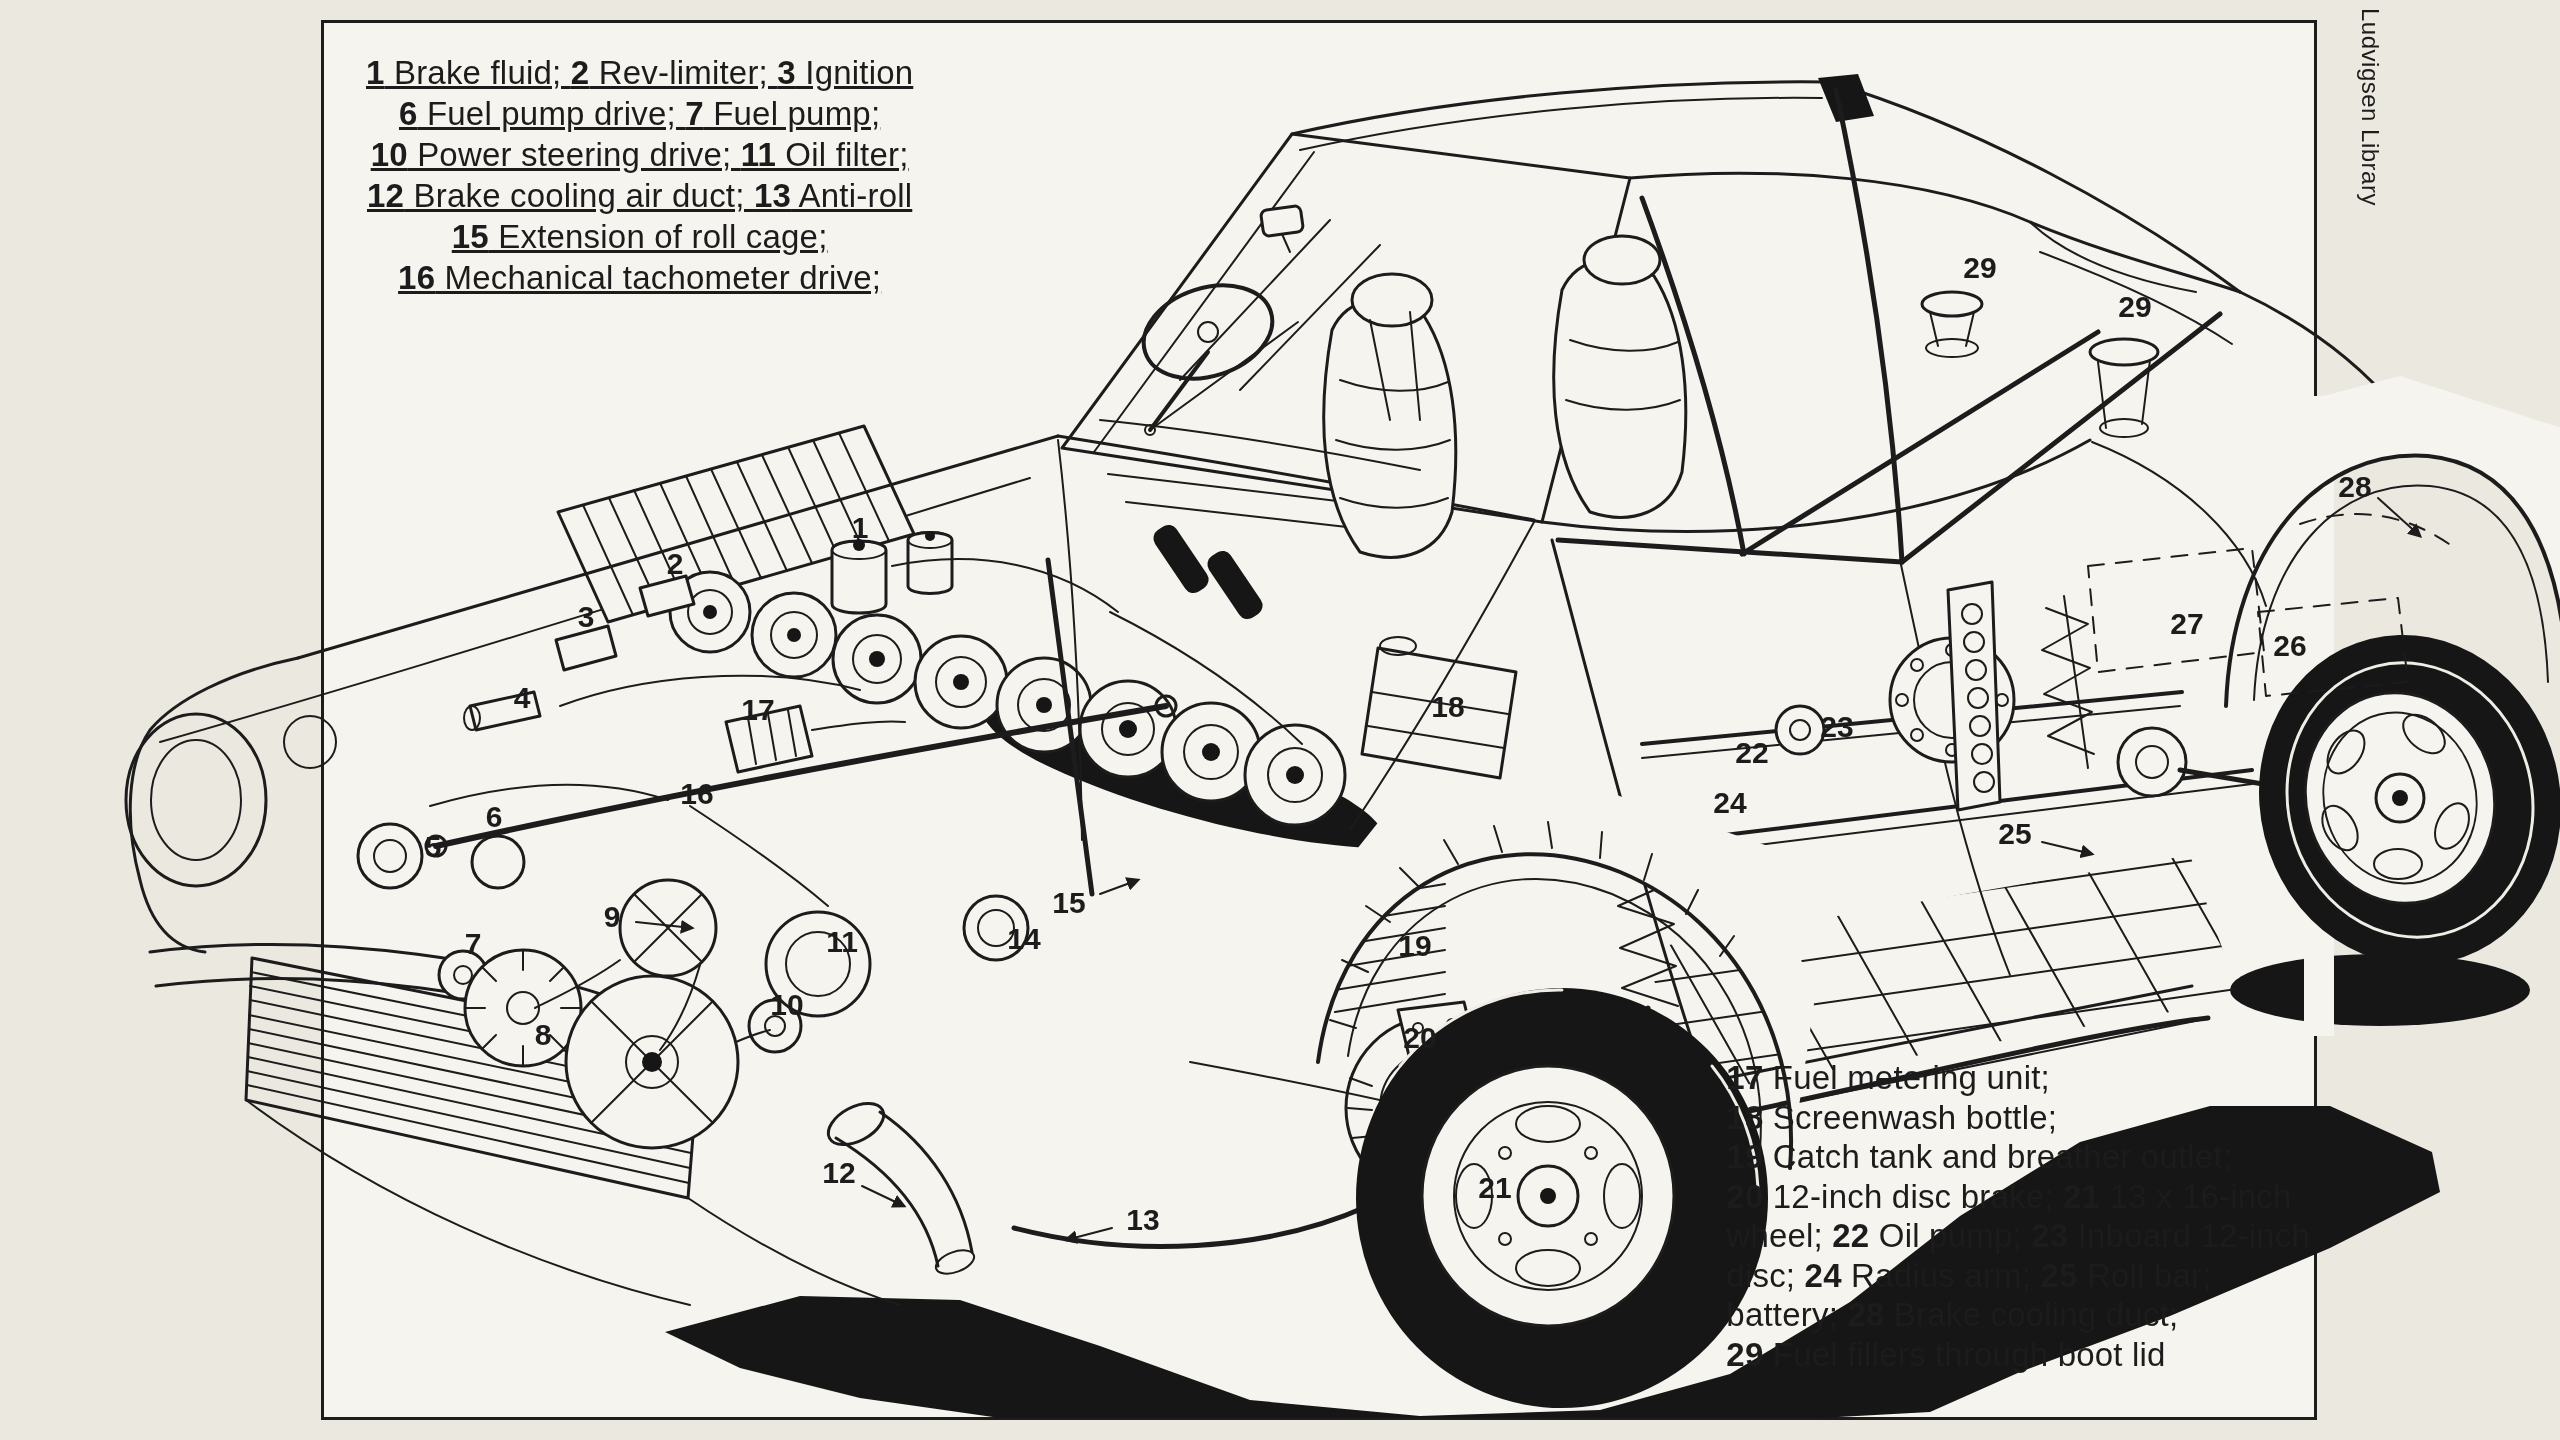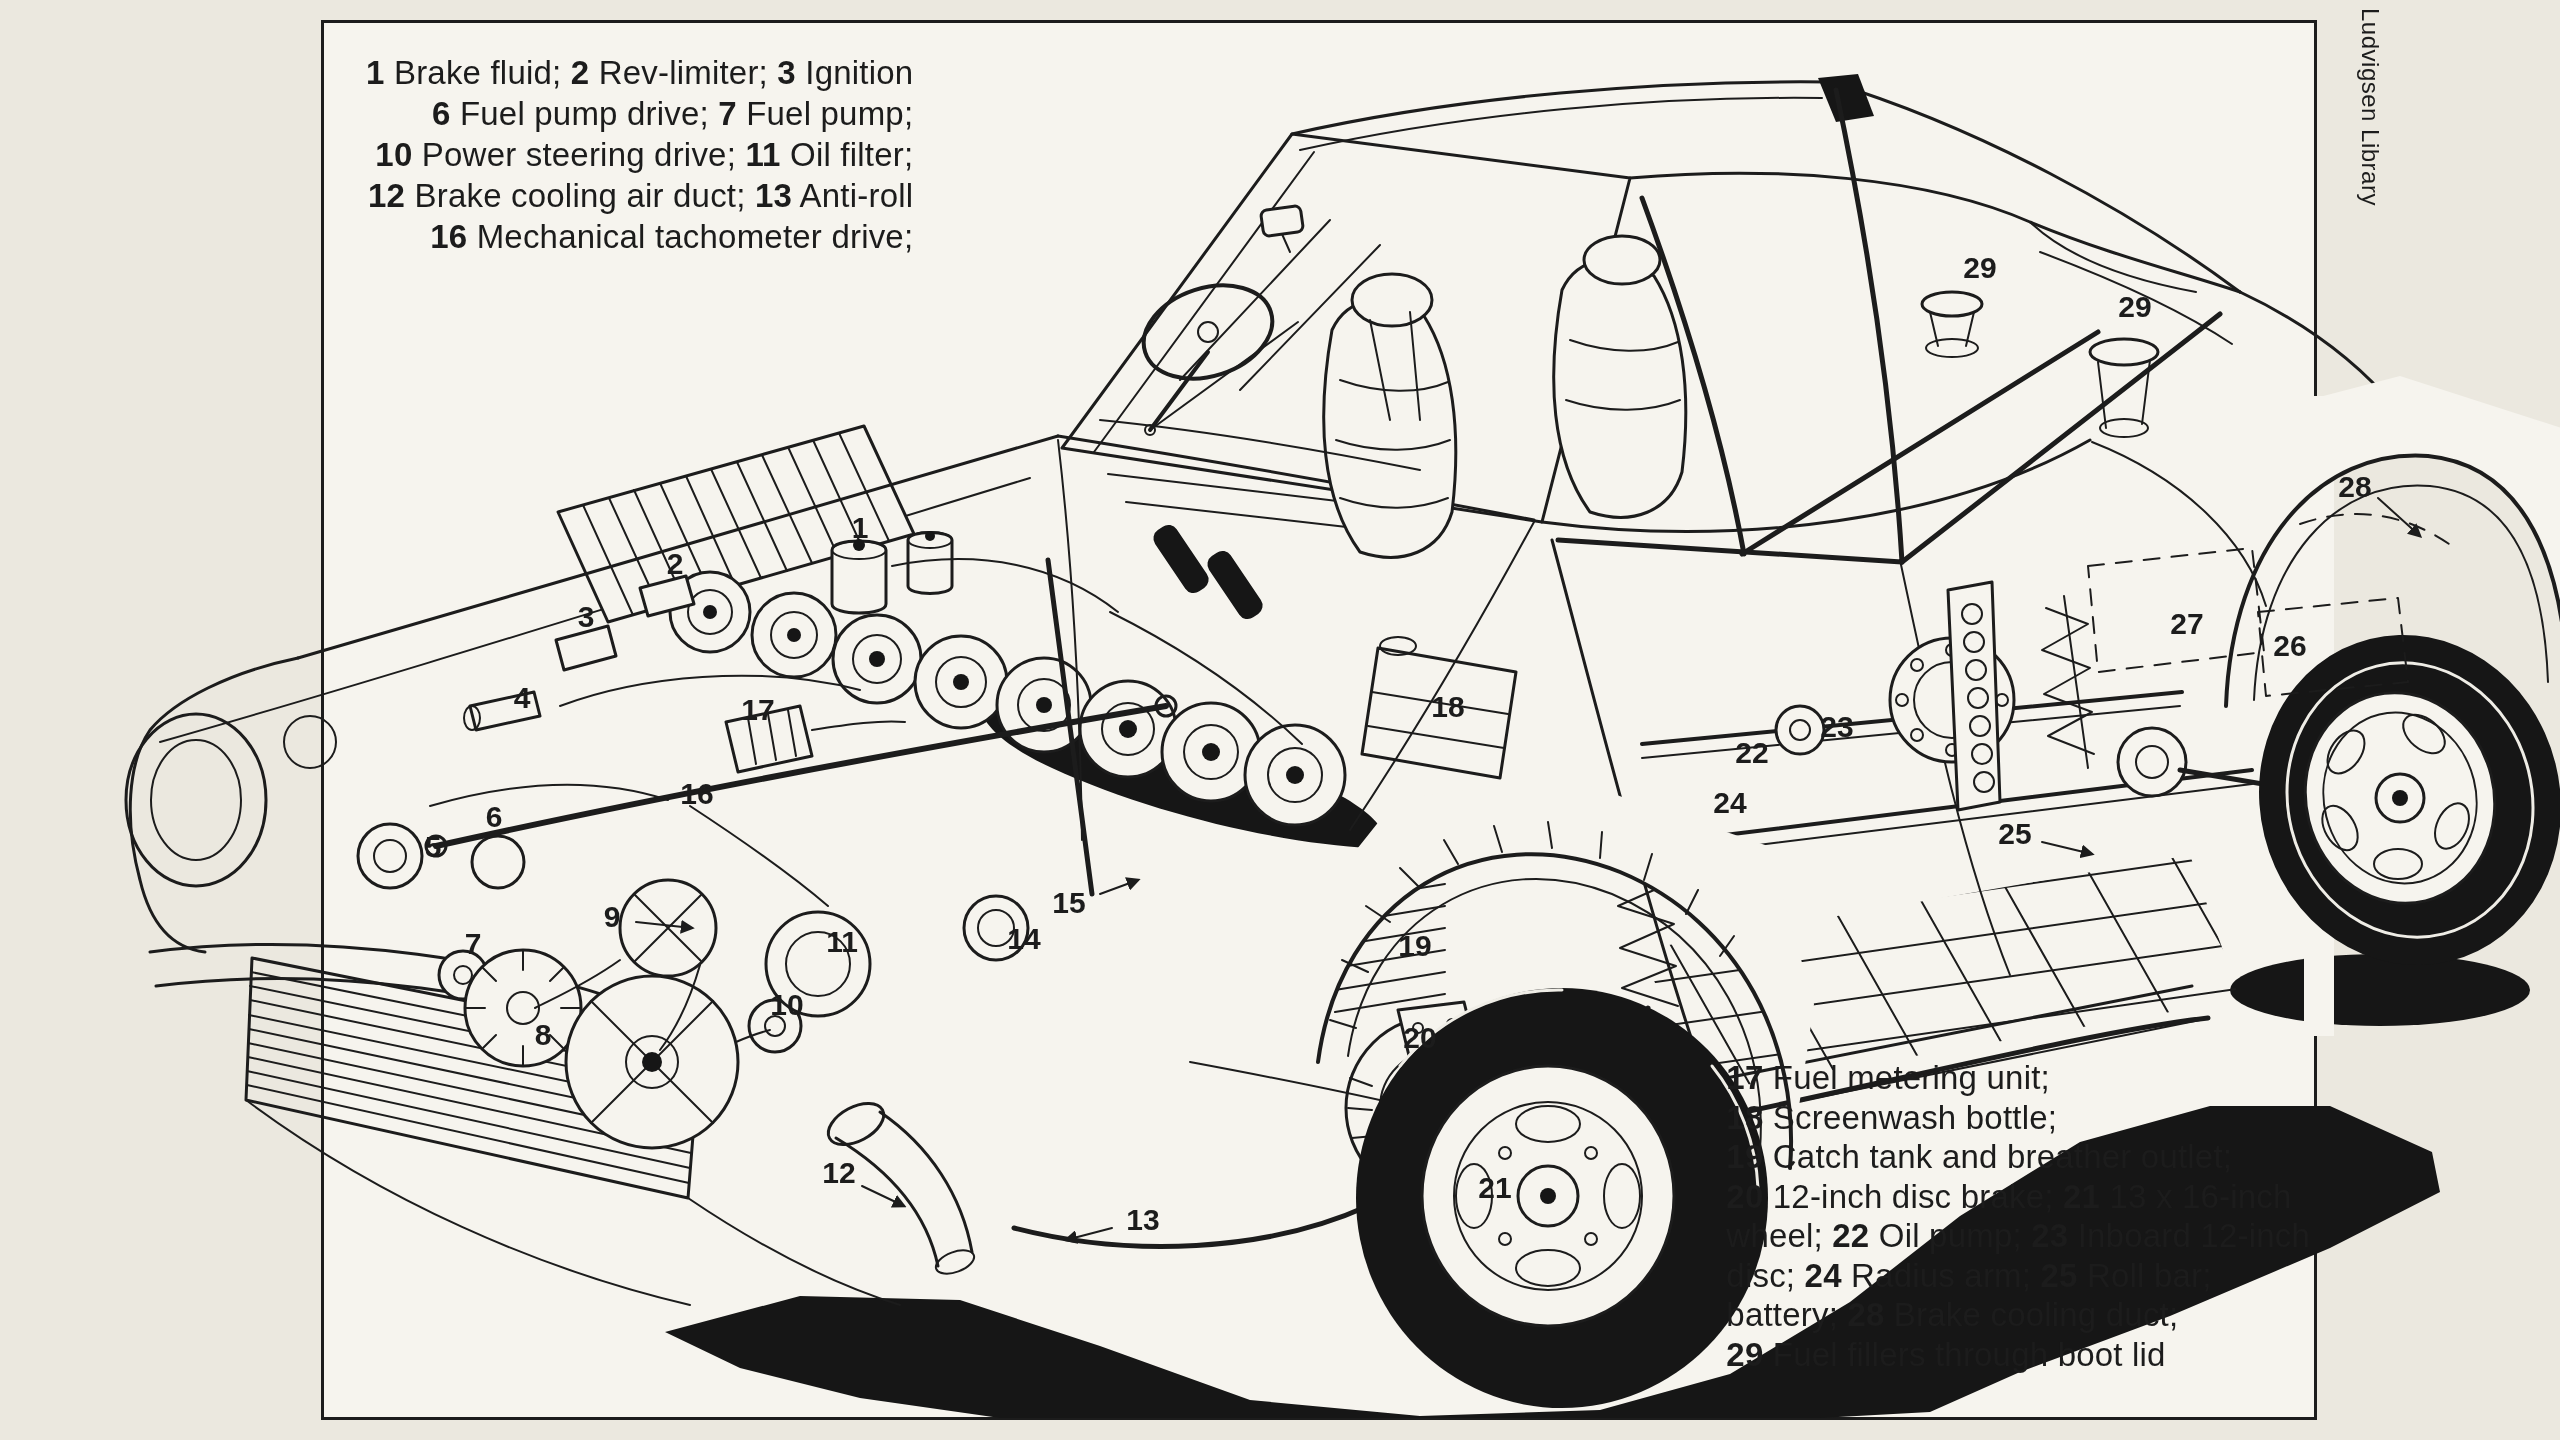--- a/index.html
+++ b/index.html
@@ -15,21 +15,21 @@
   .ln{fill:none;stroke:var(--ink);stroke-width:3;stroke-linecap:round;stroke-linejoin:round;}
   .tn{stroke-width:2;}
   .w4{stroke-width:4;} .w5{stroke-width:5;} .w6{stroke-width:6;}
   .pf{fill:var(--panel-bg);}
   .bk{fill:#161616;stroke:none;}
   .pl{fill:none;stroke:#efede6;stroke-width:3;stroke-linecap:round;}
   .dash{stroke-dasharray:16 12;}
   
   .legend{position:absolute;font-size:33px;letter-spacing:.2px;white-space:nowrap;}
   .legend b{font-weight:700;}
-  .tl{left:366px;top:52px;text-align:right;line-height:41px;}
+  .tl{left:366px;top:52px;text-align:center;line-height:41px;text-decoration:underline;}
   .br{right:250px;top:1058px;line-height:39.5px;}
   .callout{position:absolute;transform:translate(-50%,-50%);font-size:30px;font-weight:700;color:var(--ink);}
   .credit{position:absolute;left:2356px;top:8px;writing-mode:vertical-rl;
           font-size:24px;letter-spacing:.5px;color:var(--ink);}
 </style>
 </head>
 <body>
 
 <div class="stage">
 
@@ -396,20 +396,21 @@
       <span class="callout" style="left: 2355px; top: 487px;">28</span>
       <span class="callout" style="left: 1980px; top: 268px;">29</span>
       <span class="callout" style="left: 2135px; top: 307px;">29</span>
     </div>
 
   <div id="legendTL" class="legend tl">
       <div class="lline"><b>1</b> Brake fluid; <b>2</b> Rev-limiter; <b>3</b> Ignition</div>
       <div class="lline"><b>6</b> Fuel pump drive; <b>7</b> Fuel pump;</div>
       <div class="lline"><b>10</b> Power steering drive; <b>11</b> Oil filter;</div>
       <div class="lline"><b>12</b> Brake cooling air duct; <b>13</b> Anti-roll</div>
+      <div class="lline"><b>15</b> Extension of roll cage;</div>
       <div class="lline"><b>16</b> Mechanical tachometer drive;</div>
     </div>
   <div id="legendBR" class="legend br">
       <div class="lline"><b>17</b> Fuel metering unit;</div>
       <div class="lline"><b>18</b> Screenwash bottle;</div>
       <div class="lline"><b>19</b> Catch tank and breather outlet;</div>
       <div class="lline"><b>20</b> 12-inch disc brake; <b>21</b> 13 x 16-inch</div>
       <div class="lline">wheel; <b>22</b> Oil pump; <b>23</b> Inboard 12-inch</div>
       <div class="lline">disc; <b>24</b> Radius arm; <b>25</b> Roll bar;</div>
       <div class="lline">battery; <b>28</b> Brake cooling duct;</div>

